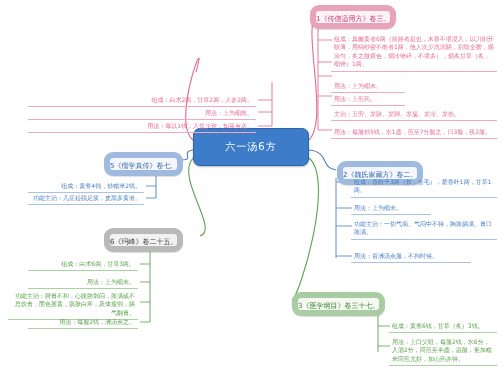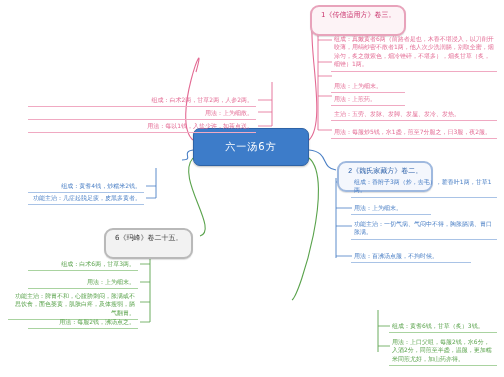--- a/index.html
+++ b/index.html
@@ -16,22 +16,22 @@
   .root{
     left:193px;top:128px;width:116px;height:38px;
     background:#3d7cc9;border:1px solid #2e63a6;border-radius:7px;
     color:#ffffff;font-size:10px;line-height:36px;text-align:center;
     letter-spacing:1px;
     box-shadow:0 1px 2px rgba(0,0,0,.25);
   }
 
   
   .topic{
-    border-radius:9px;border:2px solid #14532d;background:#f2f2f2;
-    font-size:7px;line-height:16px;height:31px;padding:0 9px;
+    border-radius:9px;border:6px solid #14532d;background:#f2f2f2;
+    font-size:7px;line-height:16px;height:24px;padding:0 0;
     white-space:nowrap;color:#333;
     box-shadow:0 1px 1px rgba(0,0,0,.13);
   }
   .topic.pink{border-color:#e8a3bb;color:#c9316b;background:#fdf3f6;}
   .topic.blue{border-color:#9fb9df;color:#2a5fa8;background:#f4f7fd;}
   .topic.green{border-color:#a8cda3;color:#3d7c32;background:#f4faf2;}
   .topic.grey{border-color:#b9b9b9;color:#3a3a3a;background:#f2f2f2;}
 
   
   .leaf{
@@ -85,36 +85,38 @@
   <div class="node root">六一汤6方</div>
 
   <div class="node topic pink" style="left:310px;top:5px;">1《传信适用方》卷三。</div>
 
   <div class="node leaf pink right" style="left:331px;top:33px;width:166px;">组成：真嫩黄者6两（前路者是也，木香不堪浸入，以刀削开咬薄，用绢纱密不散者1两，他人次少洗润膈，别取全蜜，烟涂匀，炙之微紫色，烟冷锉碎，不堪多），烟炙甘草（炙，细锉）1两。</div>
   <div class="node leaf pink right" style="left:331px;top:80px;width:74px;">用法：上为细末。</div>
   <div class="node leaf pink right" style="left:331px;top:93px;width:74px;">用法：上煎药。</div>
   <div class="node leaf pink right" style="left:331px;top:108px;width:166px;">主治：五劳、发脉、发脚、发屋、发冷、发热。</div>
   <div class="node leaf pink right" style="left:331px;top:126px;width:166px;">用法：每服炒5钱，水1盏，煎至7分服之，日3服，夜2服。</div>
 
-  <div class="node topic blue" style="left:337px;top:161px;font-family:Liberation Mono, monospace;">2《魏氏家藏方》卷二。</div>
+  <div class="node topic blue" style="left:337px;top:161px;">2《魏氏家藏方》卷二。</div>
 
   <div class="node leaf blue right" style="left:351px;top:176px;width:146px;">组成：香附子3两（炒，去毛），藿香叶1两，甘草1两。</div>
   <div class="node leaf blue right" style="left:351px;top:202px;width:80px;">用法：上为细末。</div>
   <div class="node leaf blue right" style="left:351px;top:218px;width:146px;">功能主治：一切气病、气闷中不得，胸胀膈满、胃口胀满。</div>
   <div class="node leaf blue right" style="left:351px;top:250px;width:120px;">用法：百沸汤点服，不拘时候。</div>
 
+  <div class="node topic green" style="left:292px;top:292px;">3《医学纲目》卷三十七。</div>
 
   <div class="node leaf green right" style="left:389px;top:320px;width:108px;">组成：黄耆6钱，甘草（炙）3钱。</div>
   <div class="node leaf green right" style="left:389px;top:336px;width:108px;">用法：上口父咀，每服2钱，水6分，入酒2分，同煎至半盏，温服，更加糯米同煎尤好，加山药亦得。</div>
 
 
   <div class="node leaf pink leftalign" style="left:28px;top:94px;width:228px;">组成：白术2两，甘草2两，人参2两。</div>
   <div class="node leaf pink leftalign" style="left:28px;top:107px;width:228px;">用法：上为细散。</div>
   <div class="node leaf pink leftalign" style="left:28px;top:120px;width:228px;">用法：每以1钱，入盐少许，如茶点送。</div>
 
+  <div class="node topic blue" style="left:104px;top:152px;">5《儒学真传》卷七。</div>
 
   <div class="node leaf blue leftalign" style="left:28px;top:180px;width:116px;">组成：黄耆4钱，炒糯米2钱。</div>
   <div class="node leaf blue leftalign" style="left:28px;top:192px;width:116px;">功能主治：几症起脱足疲，皮黑多黄者。</div>
 
   <div class="node topic grey" style="left:104px;top:228px;">6《玛峰》卷二十五。</div>
 
   <div class="node leaf green leftalign" style="left:28px;top:258px;width:110px;">组成：白术6两，甘草3两。</div>
   <div class="node leaf green leftalign" style="left:28px;top:276px;width:110px;">用法：上为细末。</div>
   <div class="node leaf green leftalign" style="left:8px;top:290px;width:130px;">功能主治：脾胃不和，心腹胁刺闷，胀满或不思饮食，面色萎黄，肌肤白疼，及体瘦弱，膈气翻胃。</div>
   <div class="node leaf green leftalign" style="left:28px;top:316px;width:110px;">用法：每服2钱，沸汤点之。</div>

